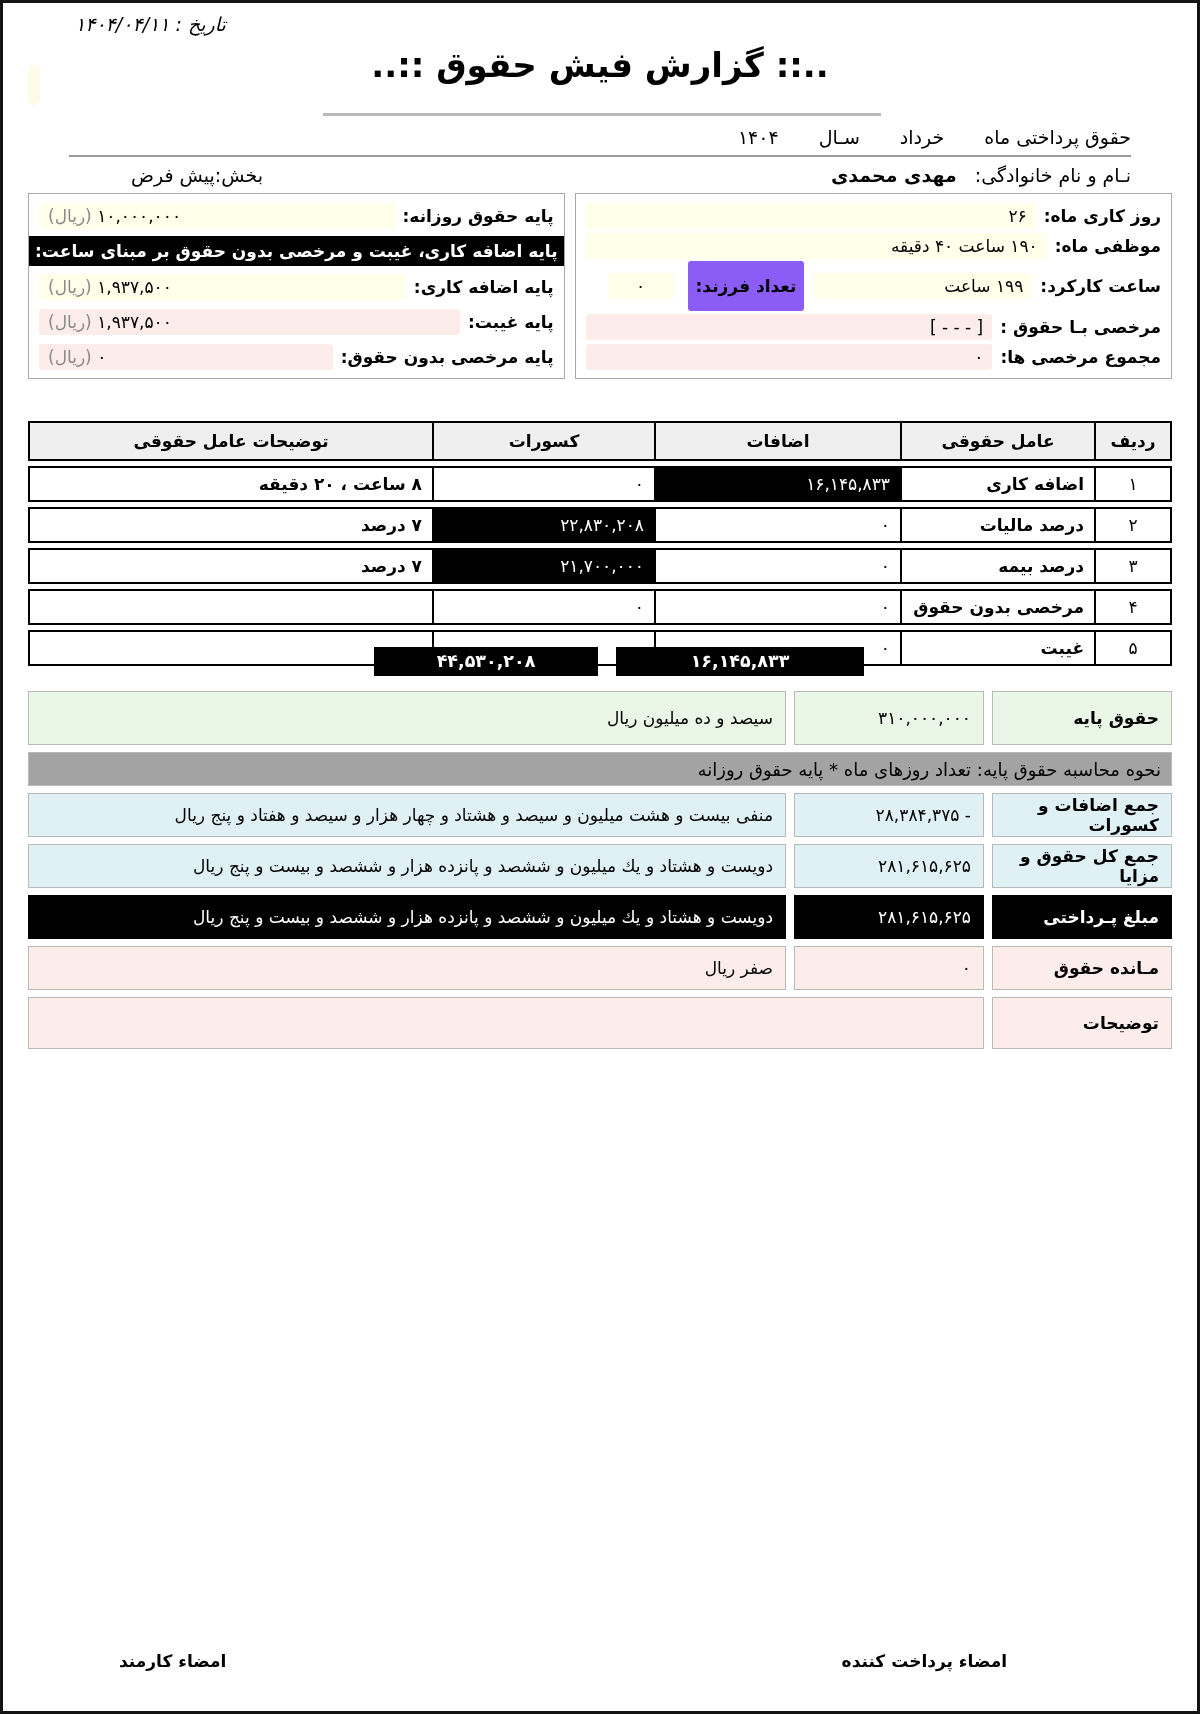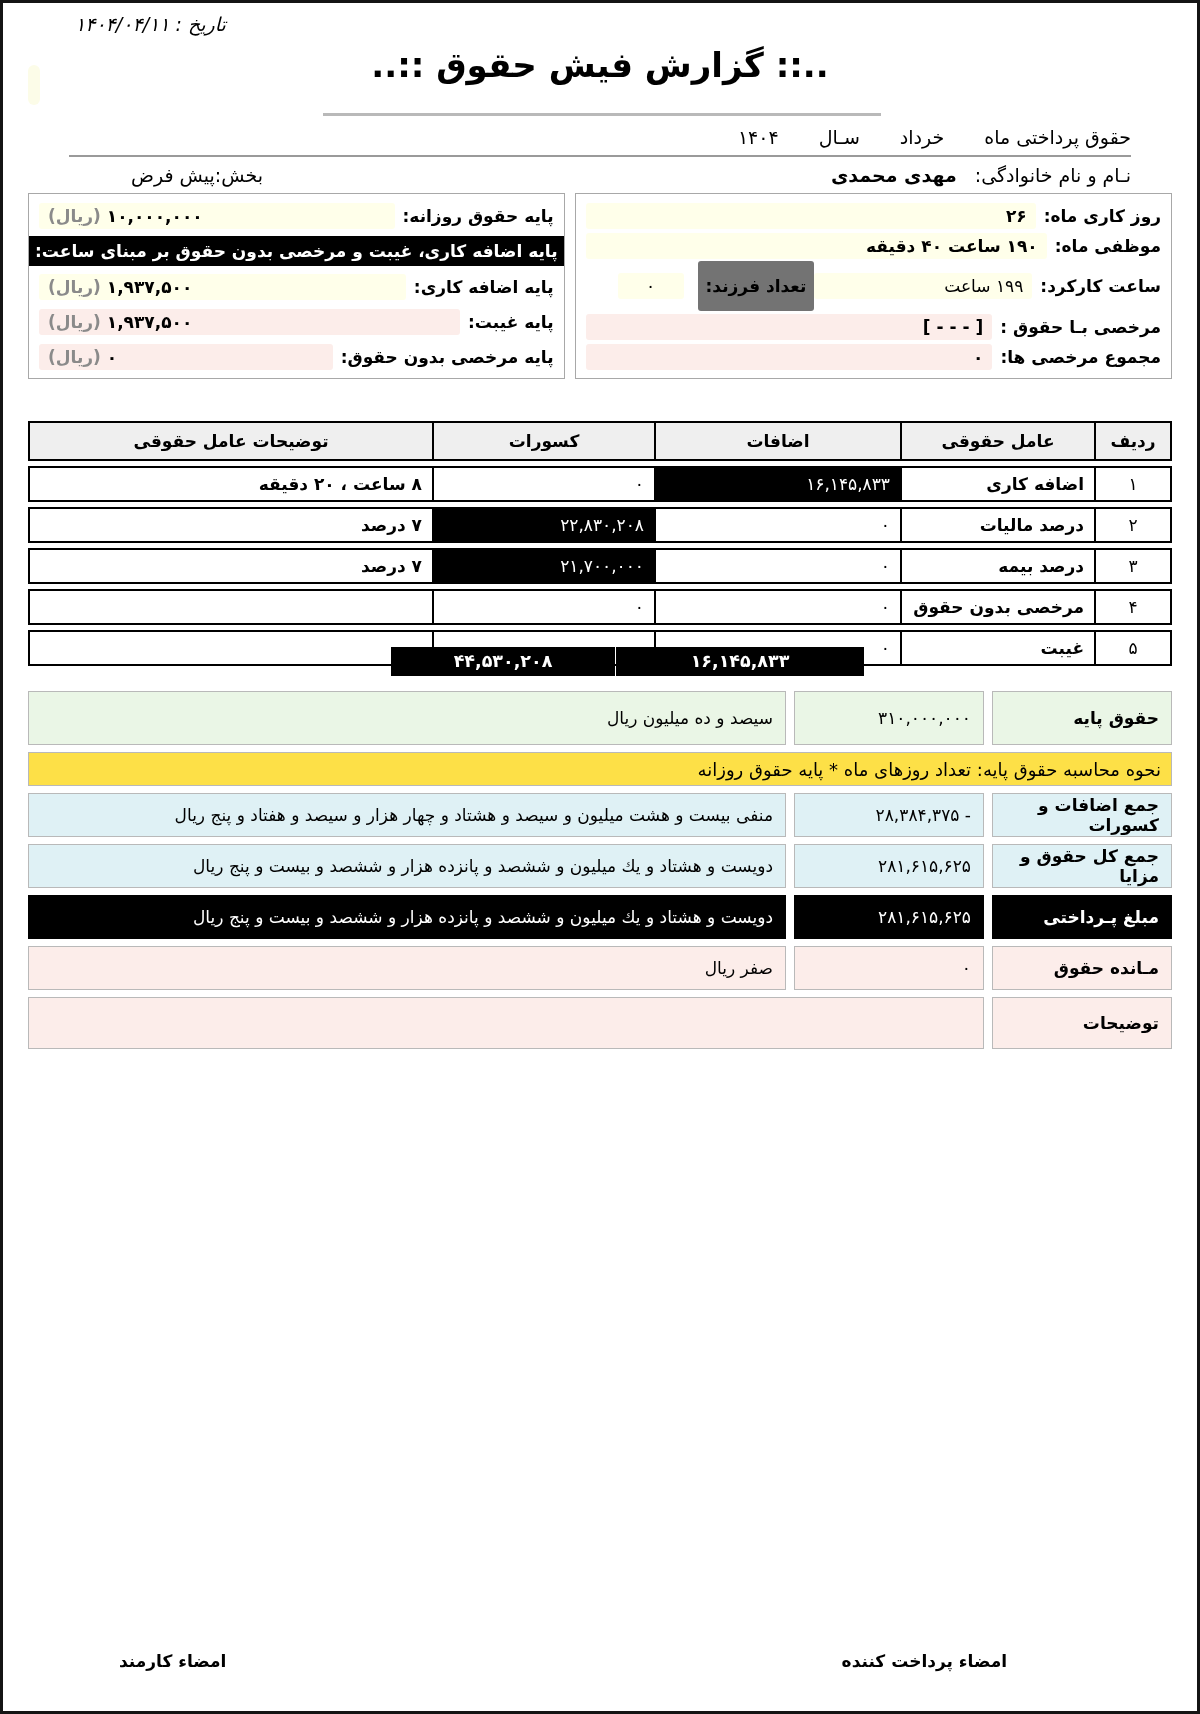--- a/index.html
+++ b/index.html
@@ -28,66 +28,66 @@
            display:flex; gap:10px; direction:rtl; }
   .ibox { border:1px solid #a8a8a8; padding:7px 10px; display:flex;
           flex-direction:column; justify-content:space-between; box-sizing:border-box; }
   .box-work { width:630px; }
   .box-base { flex:1; }
   .irow { display:flex; align-items:center; min-height:29px; font-size:17px; }
   .irow .lbl { font-weight:bold; white-space:nowrap; padding-left:8px; }
   .cellv { padding:3px 9px; border-radius:3px; box-sizing:border-box; }
   .iv { background:#FFFFEA; }
   .pk { background:#FCEDEA; }
-  .grow { flex:1;font-weight:bold; }
+  .grow { flex:1; }
   .alt-left { text-align:left; }
   .rial { color:#8a8a8a; }
   .banner { background:#000; color:#fff; font-weight:bold; font-size:17px;
             padding:5px 6px; margin:0 -10px; white-space:nowrap; overflow:hidden;
             text-align:right; }
   .w218 { width:218px;padding-left:20px; }
   .w66 { width:66px; text-align:center; margin-right:14px; }
-  .lbl-iv { font-weight:bold; padding:15px 8px; white-space:nowrap; background:#737373; border-radius:3px; }
+  .lbl-iv { font-weight:bold; padding:15px 8px; margin-right:10px; white-space:nowrap; background:#8b5cf6; border-radius:3px; }
 
   
   .ftable { position:absolute; top:418px; left:25px; right:25px; direction:rtl; font-size:17px; }
   .frow { display:flex; border:2px solid #000; margin-bottom:5px; background:#fff; align-items:stretch; }
   .fcell { display:flex; align-items:center; min-height:32px; padding:0 10px; box-sizing:border-box; }
   .fcell + .fcell { border-inline-start:2px solid #000; }
   .fhead .fcell { background:#efefef; font-weight:bold; justify-content:center; min-height:36px; }
   .c1 { width:74px; justify-content:center; }
   .c2 { width:194px; font-weight:bold; }
   .c3 { width:246px; }
   .c4 { width:222px; }
   .c5 { flex:1; font-weight:bold; }
   .neg { background:#000; color:#fff; }
 
   
   .totals { position:absolute; top:644px; left:25px; right:25px; display:flex; direction:rtl; }
   .t-spacer { width:308px; }
   .t-box { background:#000; color:#fff; font-weight:bold; text-align:center;
            height:29px; line-height:29px; font-size:17.5px; }
   .t-add { width:248px; }
-  .t-ded { width:224px; margin-right:1px; }
+  .t-ded { width:224px; margin-right:18px; }
 
   
   .summary { position:absolute; top:688px; left:25px; right:25px; direction:rtl; font-size:17px; }
   .srow { display:flex; gap:8px; margin-bottom:7px; }
   .scell { border:1px solid #b9b9b9; display:flex; align-items:center; box-sizing:border-box; }
   .s-label { width:180px; font-weight:bold; padding:0 12px; }
   .s-amount { width:190px; padding:0 12px; justify-content:flex-start; }
   .s-words { flex:1; padding:0 12px; }
   .h-lg { min-height:54px; }
   .h-md { min-height:44px; }
   .h-nt { min-height:34px; }
   .h-bx { min-height:52px; }
   .bg-green { background:#EAF6E6; }
   .bg-cyan  { background:#DFF1F5; }
   .bg-pink  { background:#FCEDEA; }
-  .bg-ivory { background:#fde047; }
+  .bg-ivory { background:#a3a3a3; }
   .row-black .scell { background:#000; color:#fff; border-color:#000; }
   .note-cell { flex:1; font-size:18px; padding:0 10px; }
 
   
   .sig-payer { position:absolute; bottom:40px; right:190px; font-size:17px; font-weight:bold; }
   .sig-emp   { position:absolute; bottom:40px; left:116px;  font-size:17px; font-weight:bold; }
 </style>
 </head>
 <body>
 

